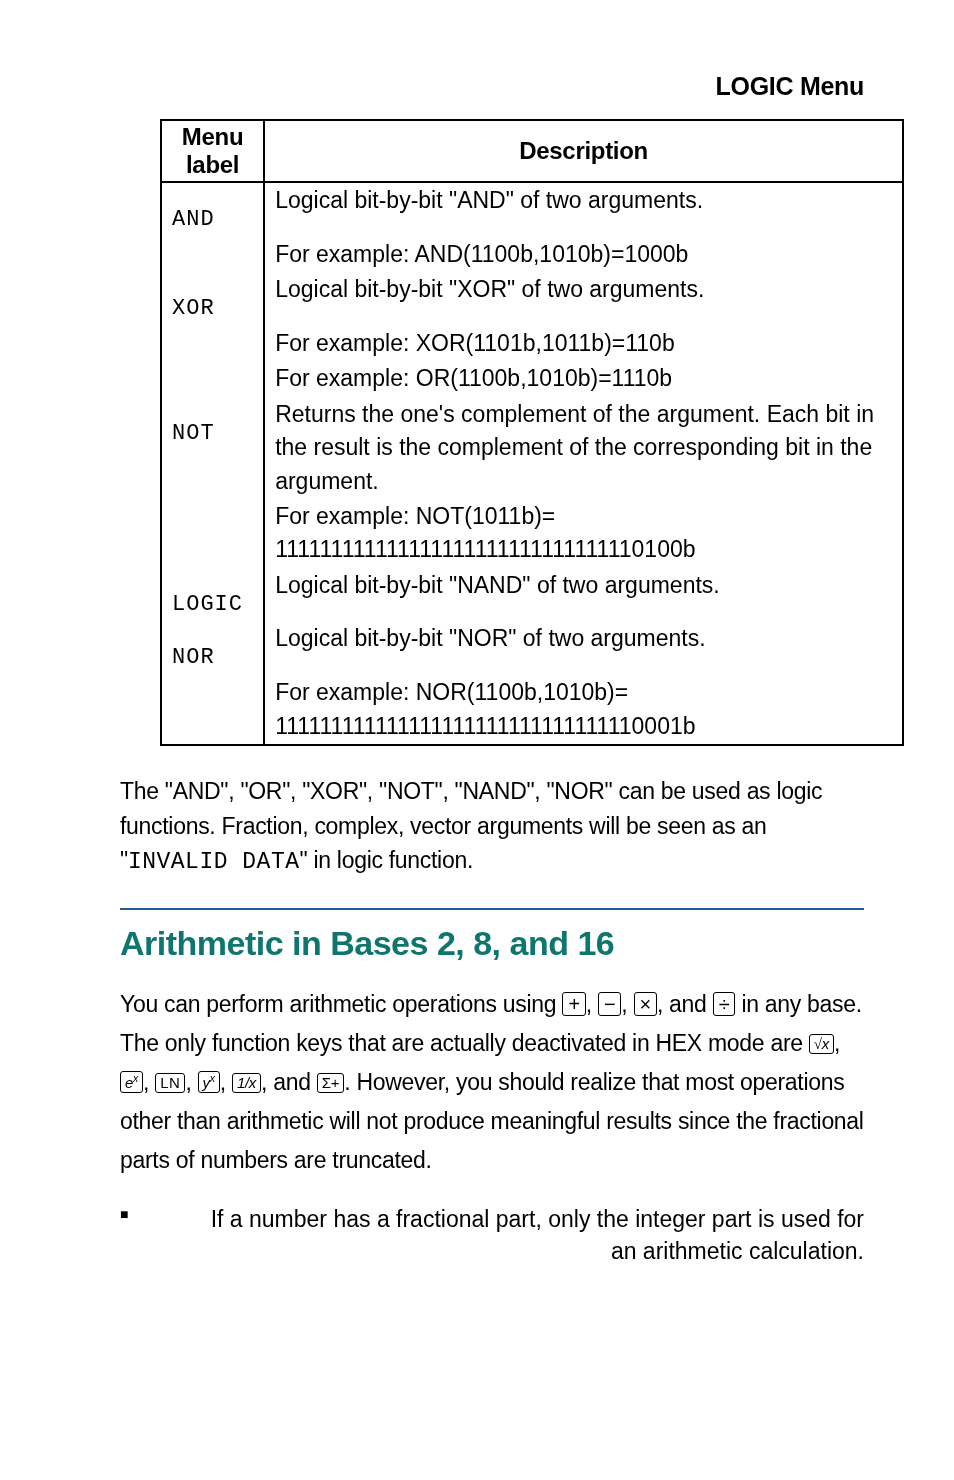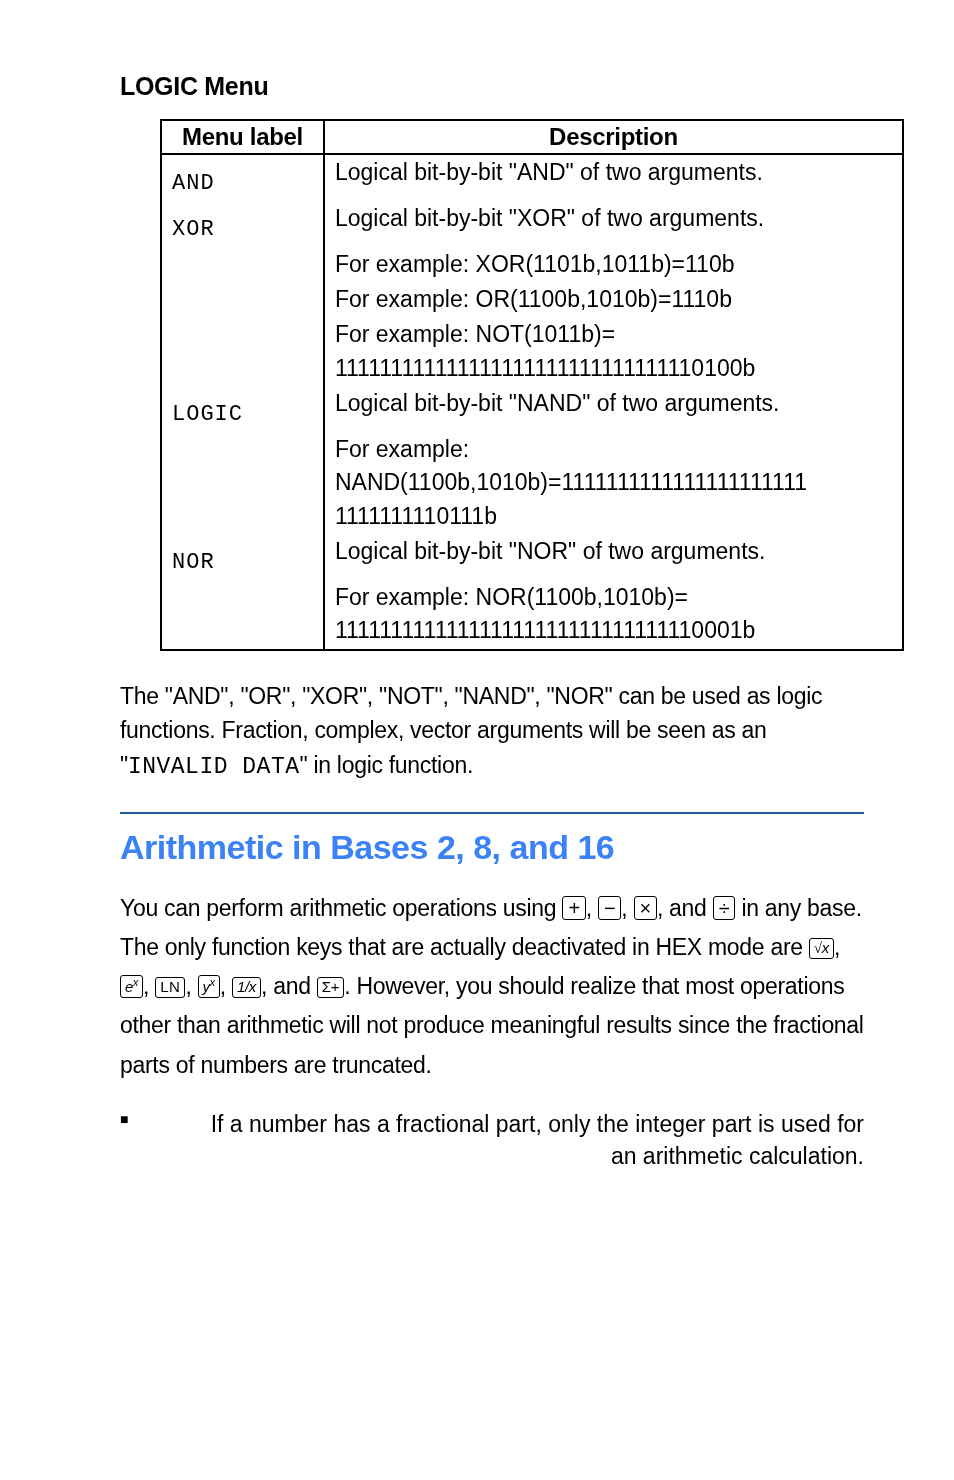--- a/index.html
+++ b/index.html
@@ -10,21 +10,21 @@
     font-family: "Arial Narrow", "Helvetica Neue", Arial, sans-serif;
     font-stretch: condensed;
     background: #fff;
     color: #000;
   }
   .page {
     padding: 72px 90px 60px 120px;
     box-sizing: border-box;
   }
   .table-title {
-    text-align: left;
+    text-align: right;
     font-weight: bold;
     font-size: 25px;
     margin-bottom: 18px;
     letter-spacing: -0.3px;
   }
   table.logic {
     border-collapse: collapse;
     width: 100%;
     border: 2px solid #000;
     font-size: 23px;
@@ -44,41 +44,41 @@
     padding: 1px 10px;
     vertical-align: top;
     line-height: 1.45;
   }
   table.logic td.label {
     font-family: "Courier New", monospace;
     font-size: 22px;
     letter-spacing: 1px;
     white-space: nowrap;
     vertical-align: top;
-    padding-top: 13px;
+    padding-top: 21px;
   }
   .mono-inline {
     font-family: Liberation Mono, monospace;
     letter-spacing: 0.5px;
   }
   .body-para {
     font-size: 23px;
     line-height: 1.5;
     margin-top: 28px;
     letter-spacing: -0.3px;
   }
   hr.section-rule {
     border: none;
     border-top: 2.5px solid #225a9c;
     margin: 28px 0 14px 0;
   }
   h2.section-head {
     font-size: 34px;
     font-weight: bold;
-    color: #3b82f6;
+    color: #0f766e;
     margin: 0 0 22px 0;
     letter-spacing: -0.5px;
   }
   .body-para2 {
     font-size: 23px;
     line-height: 1.7;
     margin-top: 16px;
     letter-spacing: -0.3px;
   }
   .key {
@@ -136,55 +136,55 @@
       <tr>
         <th>Menu label</th>
         <th>Description</th>
       </tr>
     </thead>
     <tbody>
       <tr>
         <td class="label">AND</td>
         <td>Logical bit-by-bit "AND" of two arguments.</td>
       </tr>
+      <tr>
+        <td class="label"></td>
+        <td>For example: AND(1100b,1010b)=1000b</td>
+      </tr>
 
       <tr>
         <td class="label">XOR</td>
         <td>Logical bit-by-bit "XOR" of two arguments.</td>
       </tr>
       <tr>
         <td class="label"></td>
         <td>For example: XOR(1101b,1011b)=110b</td>
       </tr>
 
       <tr>
         <td class="label"></td>
         <td>For example: OR(1100b,1010b)=1110b</td>
       </tr>
 
+      <tr>
+        <td class="label">NOT</td>
+        <td>Returns the one's complement of the argument. Each bit in the result is the complement of the corresponding bit in the argument.</td>
+      </tr>
       <tr>
         <td class="label"></td>
         <td>
           <span>For example: NOT(1011b)=</span><br>
           <span>111111111111111111111111111111110100b</span>
         </td>
       </tr>
 
       <tr>
         <td class="label">LOGIC</td>
         <td>Logical bit-by-bit "NAND" of two arguments.</td>
       </tr>
-      <tr>
-        <td class="label"></td>
-        <td>
-          <span>For example:</span><br>
-          <span>NAND(1100b,1010b)=1111111111111111111111</span><br>
-          <span>1111111110111b</span>
-        </td>
-      </tr>
 
       <tr>
         <td class="label">NOR</td>
         <td>Logical bit-by-bit "NOR" of two arguments.</td>
       </tr>
       <tr>
         <td class="label"></td>
         <td>
           <span>For example: NOR(1100b,1010b)=</span><br>
           <span>111111111111111111111111111111110001b</span>

